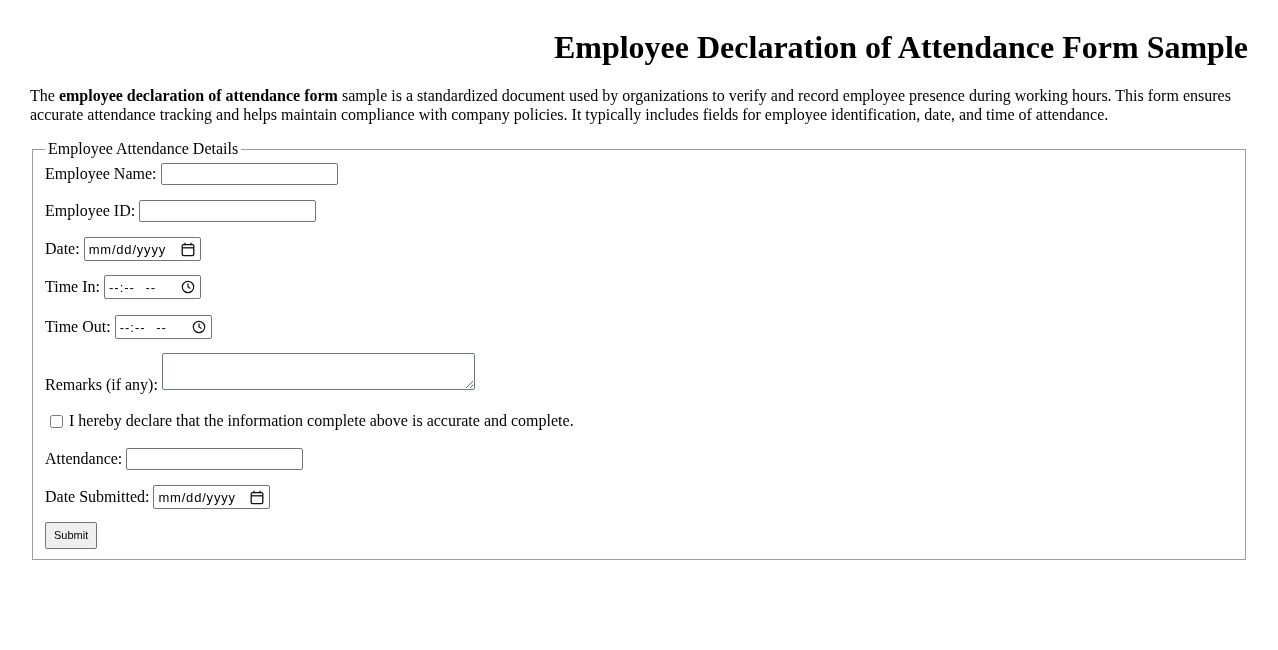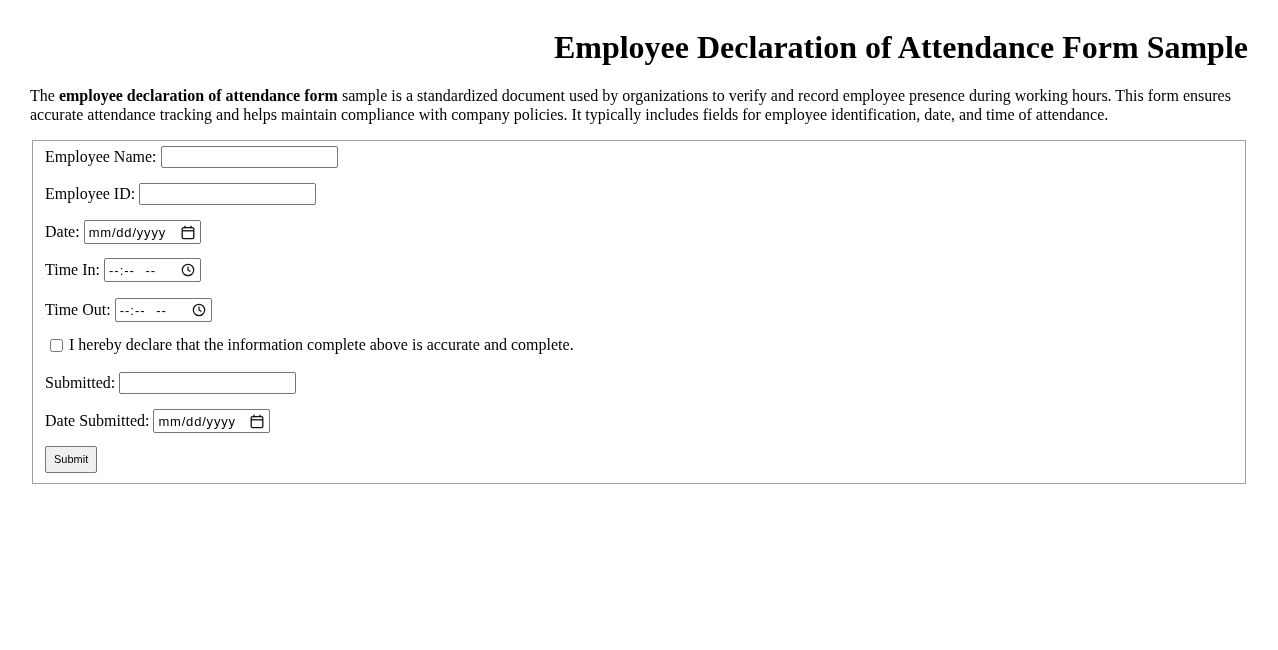--- a/index.html
+++ b/index.html
@@ -88,20 +88,21 @@
 </style>
 </head>
 <body>
 
 <h1>Employee Declaration of Attendance Form Sample</h1>
 
 <p class="intro"><span>The </span><b>employee declaration of attendance form</b><span> sample is a standardized document used by organizations to verify and record employee presence during working hours. This form ensures accurate attendance tracking and helps maintain compliance with company policies. It typically includes fields for employee identification, date, and time of attendance.</span></p>
 
 <form>
   <fieldset>
+    <legend>Employee Attendance Details</legend>
 
     <div class="row row-name">
       <span class="lbl">Employee Name:</span><input type="text" class="txt" value="" style="">
     </div>
 
     <div class="row row-id">
       <span class="lbl">Employee ID:</span><input type="text" class="txt" value="" style="">
     </div>
 
     <div class="row row-date">
@@ -135,27 +136,30 @@
           <span class="ph-time">--:-- --</span>
           <svg width="14" height="14" viewBox="0 0 14 14">
             <g fill="none" stroke="#111" stroke-width="1.2">
               <circle cx="7" cy="7" r="5.7"></circle>
               <polyline points="7,3.6 7,7 9.4,8.6"></polyline>
             </g>
           </svg>
         </span>
     </div>
 
+    <div class="row row-remarks">
+      <span class="lbl">Remarks (if any):</span><textarea class="ta" style=""></textarea>
+    </div>
 
     <div class="row row-declare">
       <input type="checkbox" class="chk" style=""><span>I hereby declare that the information complete above is accurate and complete.</span>
     </div>
 
     <div class="row row-signature">
-      <span class="lbl">Submitted:</span><input type="text" class="txt" value="" style="">
+      <span class="lbl">Attendance:</span><input type="text" class="txt" value="" style="">
     </div>
 
     <div class="row row-datesub">
       <span class="lbl">Date Submitted:</span><span class="picker date">
           <span class="ph-date">mm/dd/yyyy</span>
           <svg width="14" height="15" viewBox="0 0 14 15">
             <g fill="none" stroke="#111" stroke-width="1.3">
               <line x1="4" y1="0.8" x2="4" y2="3.2"></line>
               <line x1="10" y1="0.8" x2="10" y2="3.2"></line>
               <rect x="1.2" y="2.6" width="11.6" height="11" rx="1.4"></rect>

